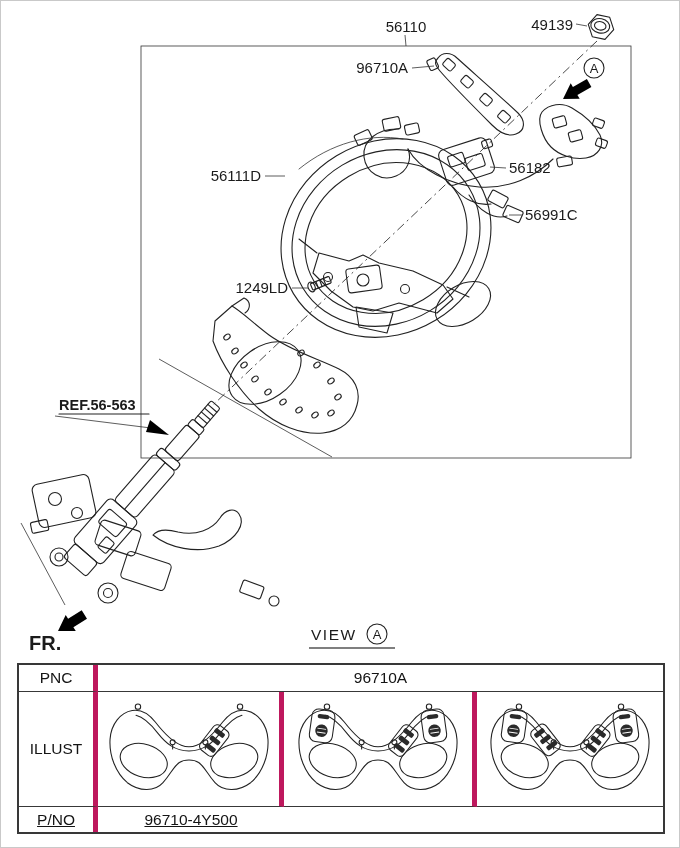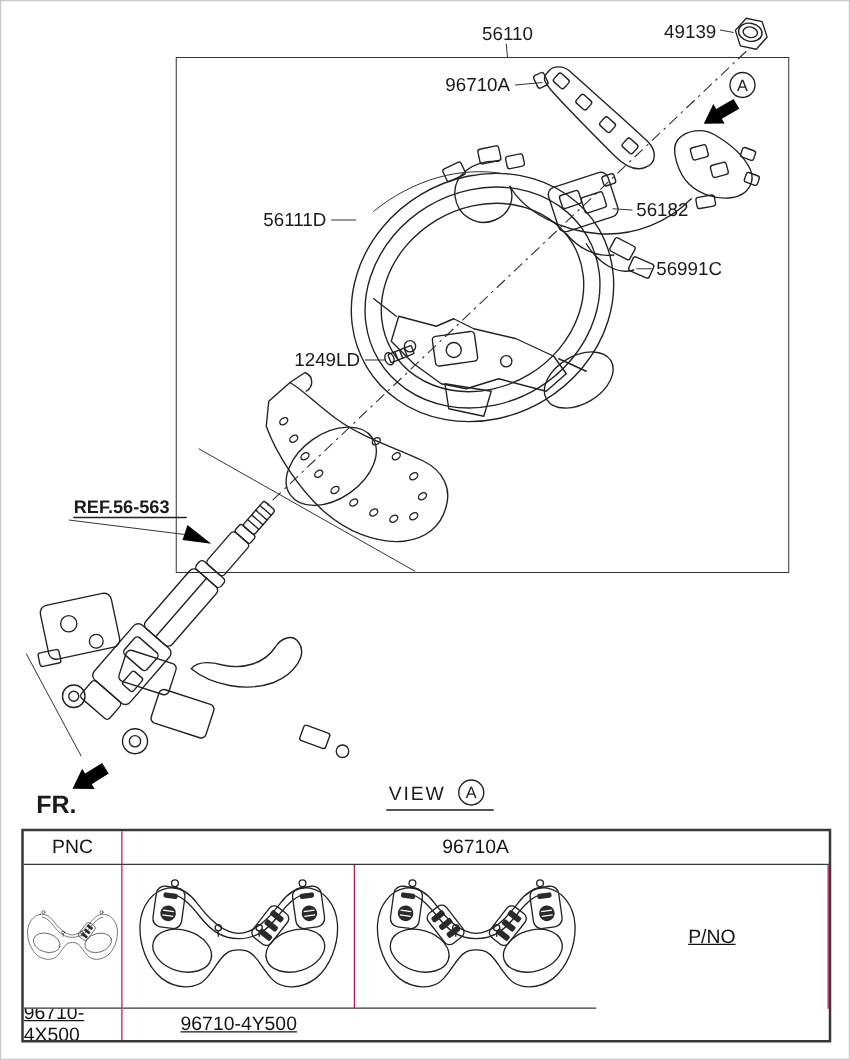--- a/index.html
+++ b/index.html
@@ -17,21 +17,21 @@
   .thin{fill:none;stroke:#333;stroke-width:0.8;}
   .lncl{fill:none;stroke:#333;stroke-width:0.9;stroke-dasharray:9 4 2 4;}
   .fillb{fill:#2a2a2a;stroke:none;}
   .knob{fill:#2a2a2a;stroke:none;}
   
   .tbl{position:absolute;left:16px;top:662px;width:648px;height:171px;
        box-sizing:border-box;border:2px solid #383838;display:grid;
        grid-template-columns:79px 186px 193px 1fr;
        grid-template-rows:27px 115px 1fr;}
   .cell{display:flex;align-items:center;justify-content:center;
-        border-right:1px solid #be185d;border-bottom:1px solid #383838;
+        border-right:5px solid #be185d;border-bottom:1px solid #383838;
         font-size:15.5px;color:#141414;overflow:hidden;}
   .cell.lastcol{border-right:none;}
   .cell.lastrow{border-bottom:none;text-decoration:underline;}
   .span3{grid-column:2/5;border-right:none;}
   .hiddefs{position:absolute;width:0;height:0;overflow:hidden;}
 </style>
 </head>
 <body>
 
 <div class="page">
@@ -263,20 +263,21 @@
       <circle cx="376" cy="633" r="10" class="ln"></circle>
       <text class="marker" x="376" y="637.5" text-anchor="middle">A</text>
       <line x1="308" y1="647" x2="394" y2="647" stroke="#555" stroke-width="1.5"></line>
     </g>
   </svg>
 
   <div class="tbl">
     <div class="cell">PNC</div>
     <div class="cell span3">96710A</div>
 
+    <div class="cell">ILLUST</div>
     <div class="cell">
       <svg width="178" height="104" viewBox="0 0 178 108">
         <use href="#bezel"></use>
         <use href="#btn-strip" transform="translate(121,37) rotate(38)"></use>
       </svg>
     </div>
     <div class="cell">
       <svg width="178" height="104" viewBox="0 0 178 108">
         <use href="#bezel"></use>
         <use href="#btn-top" transform="translate(31,30) rotate(8)"></use>
@@ -288,17 +289,16 @@
       <svg width="178" height="104" viewBox="0 0 178 108">
         <use href="#bezel"></use>
         <use href="#btn-top" transform="translate(31,30) rotate(8)"></use>
         <use href="#btn-top" transform="translate(147,30) rotate(-8)"></use>
         <use href="#btn-strip" transform="translate(121,37) rotate(38)"></use>
         <use href="#btn-strip" transform="translate(57,37) rotate(-38)"></use>
       </svg>
     </div>
 
     <div class="cell lastrow">P/NO</div>
-    <div class="cell lastrow">96710-4X500</div>
     <div class="cell lastrow lastcol">96710-4Y500</div>
   </div>
 
 </div>
 
 </body></html>

